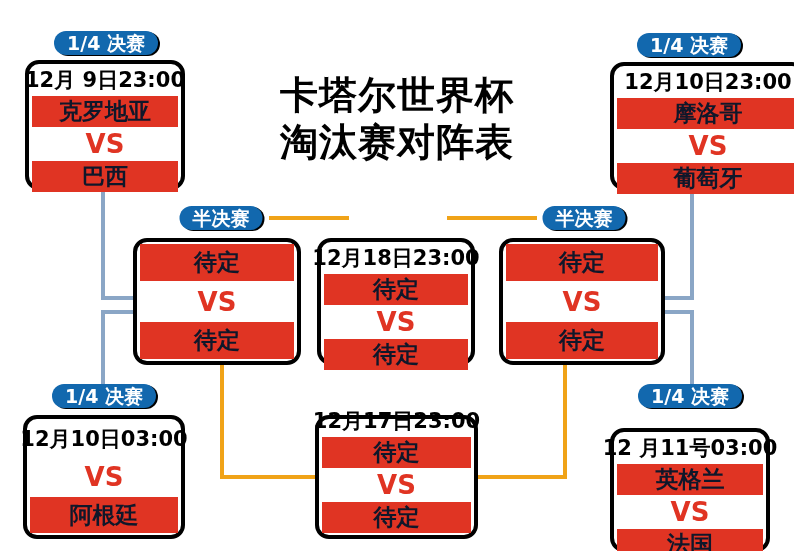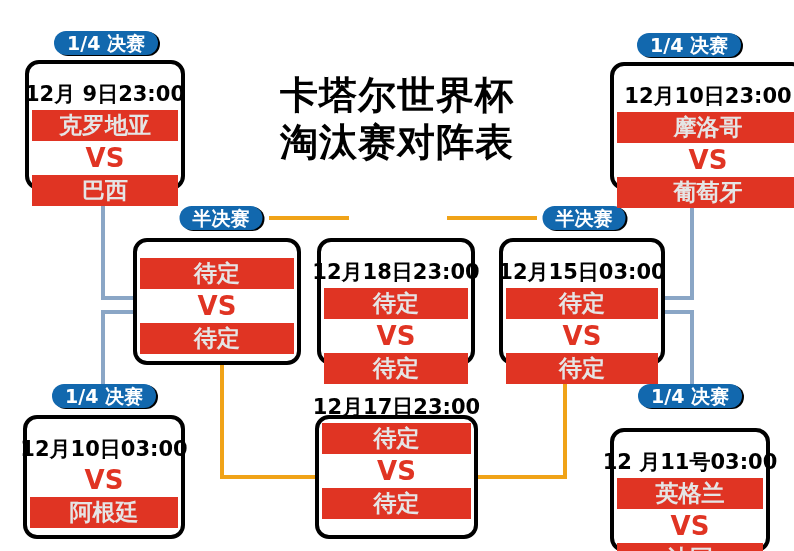--- a/index.html
+++ b/index.html
@@ -28,28 +28,28 @@
   #badge-sf1   { left:221px; top:206px; }
   #badge-final { left:399px; top:206px; }
   #badge-sf2   { left:584px; top:206px; }
   #badge-qf3   { left:104px; top:384px; }
   #badge-third { left:397px; top:387px; }
   #badge-qf4   { left:690px; top:384px; }
   
   .card {
     position:absolute; background:#fff;
     border:4px solid #000; border-radius:14px; box-sizing:border-box;
-    display:flex; flex-direction:column; padding:16px 3px; gap:2px;
+    display:flex; flex-direction:column; padding:2px 3px; gap:2px;
   }
   .card .row {
     flex:1; display:flex; align-items:center; justify-content:center;
     font-weight:bold;
   }
   .date { color:#000; font-size:21px; white-space:nowrap; }
-  .team { background:#e03423; color:#e5e5e5; font-size:23px; }
+  .team { background:#e03423; color:#0f172a; font-size:23px; }
   .vs   { color:#e03423; font-size:26px; }
   #card-qf1   { left:25px;  top:60px;  width:160px; height:130px; }
   #card-qf2   { left:610px; top:62px;  width:196px; height:128px; }
   #card-sf1   { left:133px; top:238px; width:168px; height:127px; }
   #card-final { left:317px; top:238px; width:158px; height:127px; }
   #card-sf2   { left:499px; top:238px; width:166px; height:127px; }
   #card-qf3   { left:23px;  top:415px; width:162px; height:124px; }
   #card-third { left:315px; top:415px; width:163px; height:124px;justify-content:flex-end; }
   #card-qf4   { left:610px; top:415px; width:160px; height:124px;margin-top:13px; }
   
@@ -125,21 +125,20 @@
   </div>
 
   <div id="card-final" class="card">
     <div class="row date">12月18日23:00</div>
     <div class="row team">待定</div>
     <div class="row vs">VS</div>
     <div class="row team">待定</div>
   </div>
 
   <div id="card-sf2" class="card">
-    <div class="row date">12月15日03:00</div>
     <div class="row team">待定</div>
     <div class="row vs">VS</div>
     <div class="row team">待定</div>
   </div>
 
   <div id="card-qf3" class="card">
     <div class="row date">12月10日03:00</div>
     <div class="row vs">VS</div>
     <div class="row team">阿根廷</div>
   </div>

